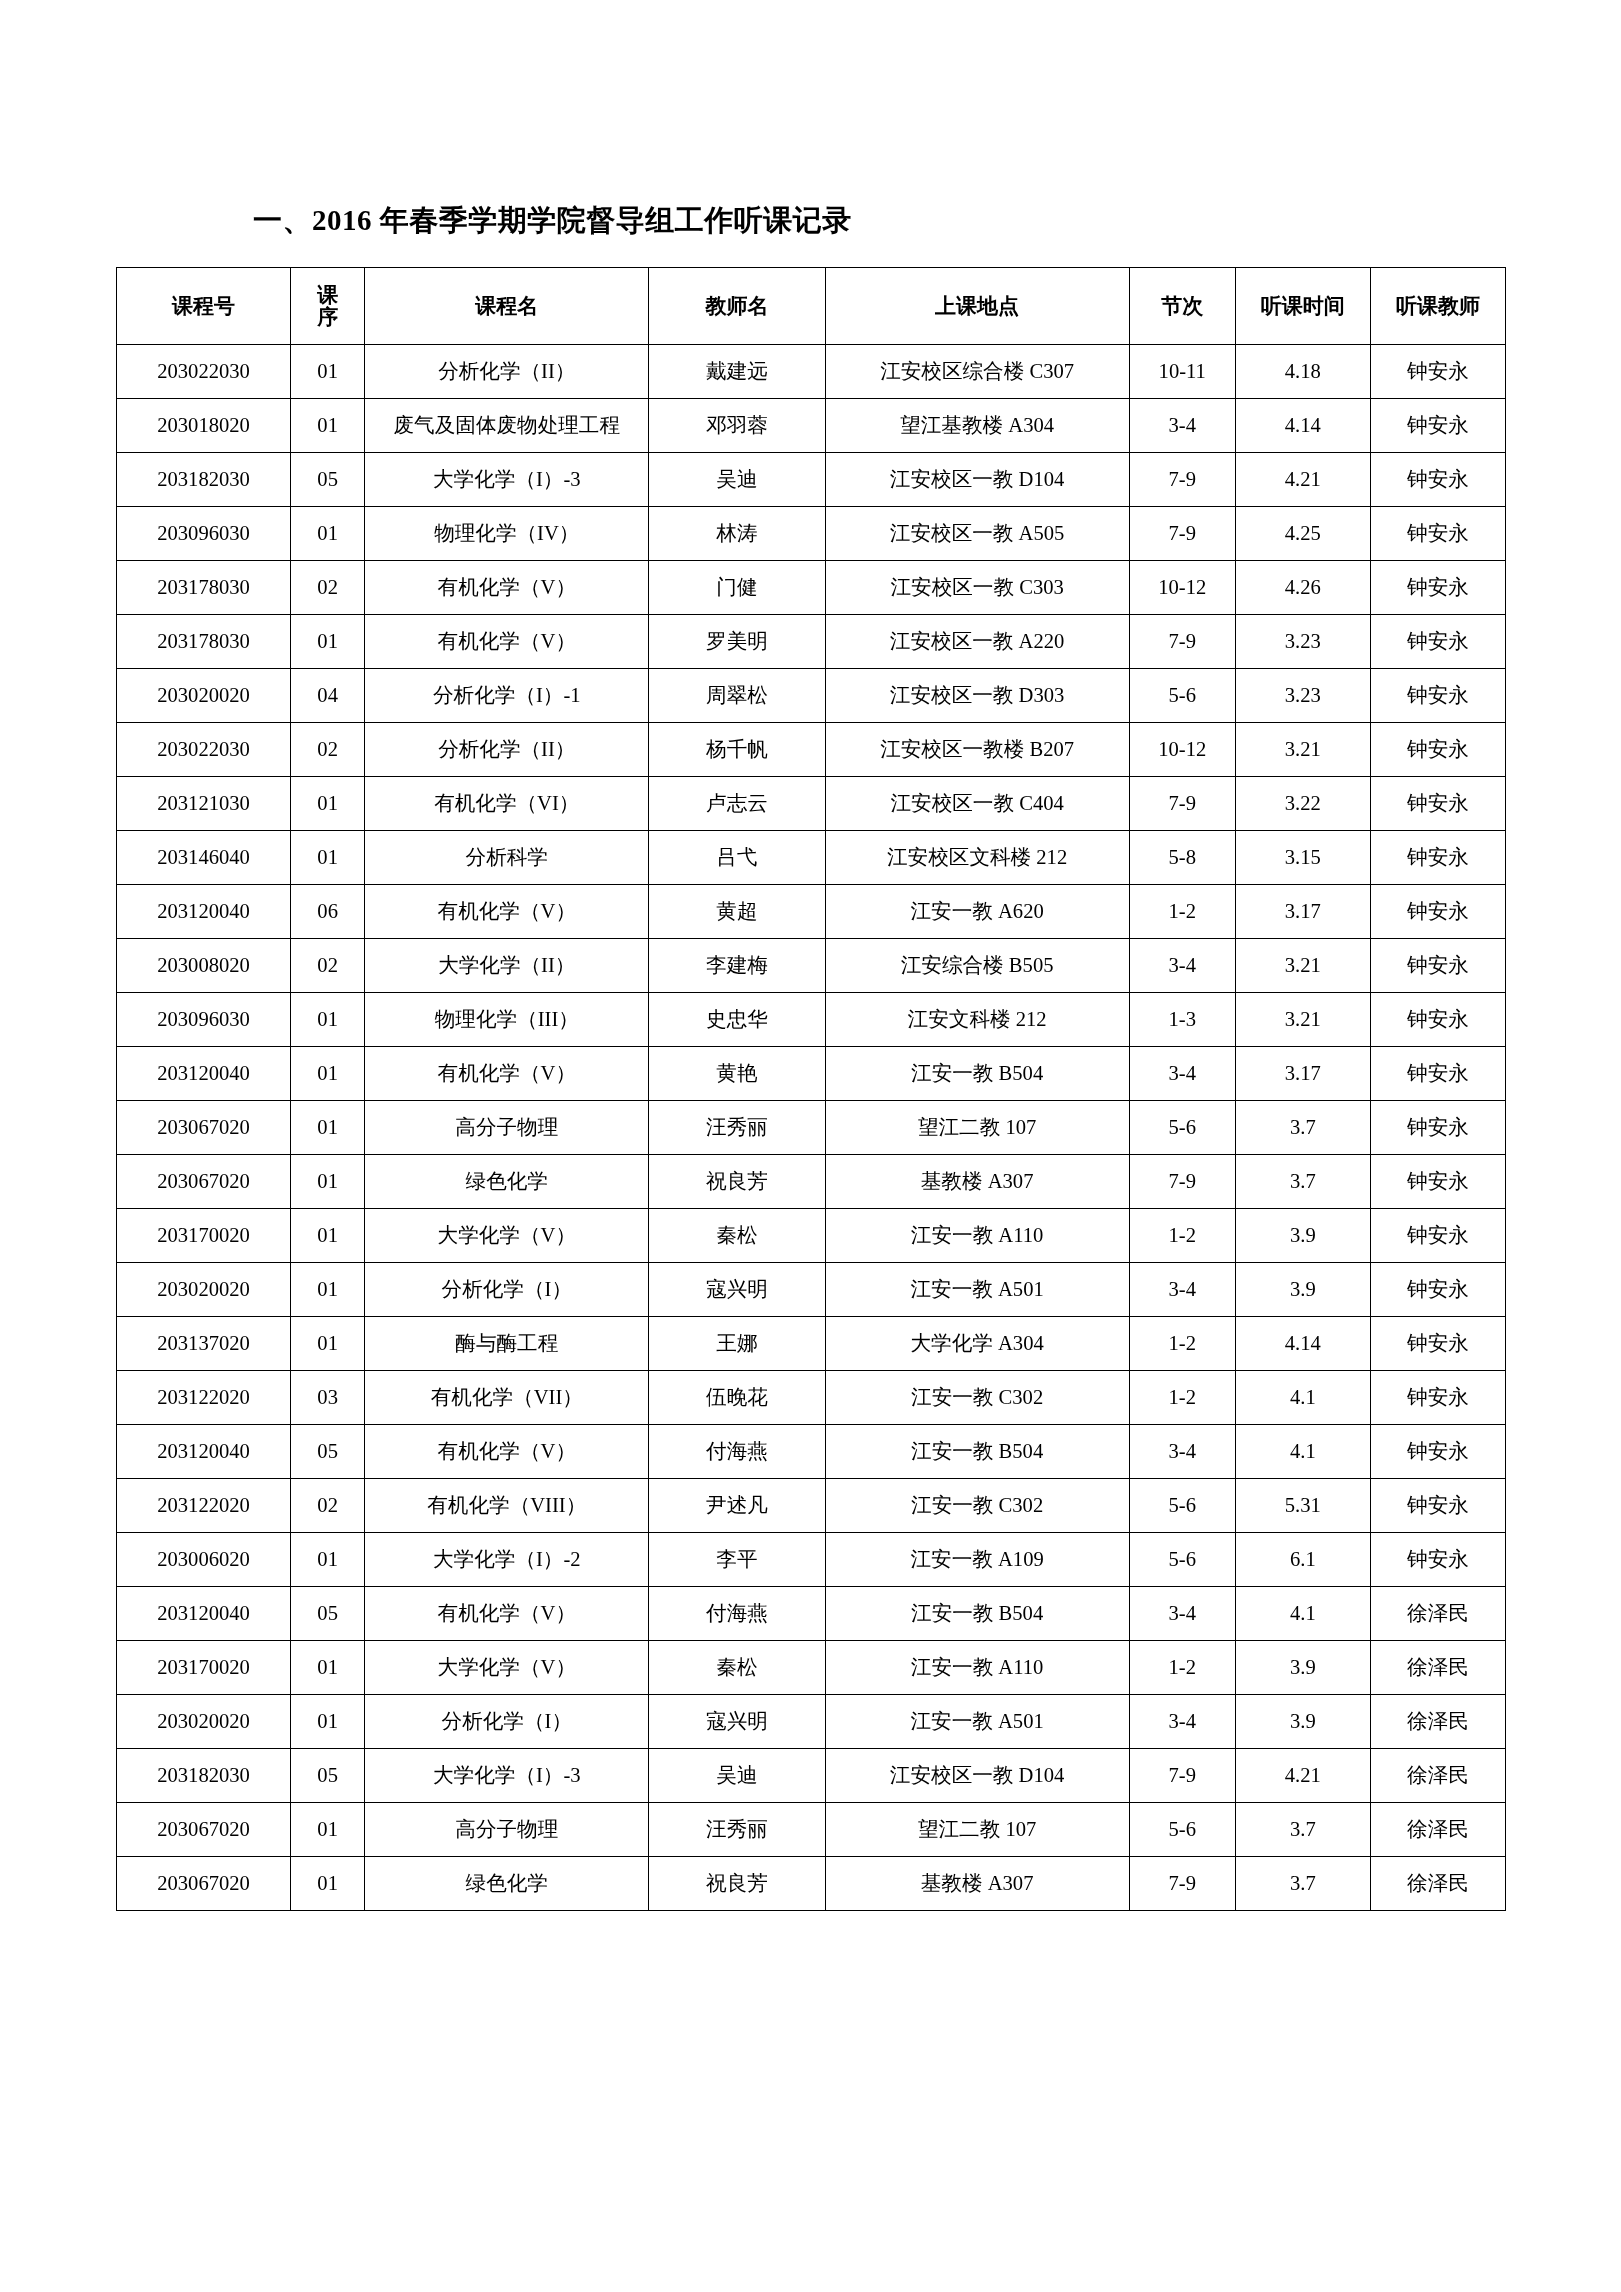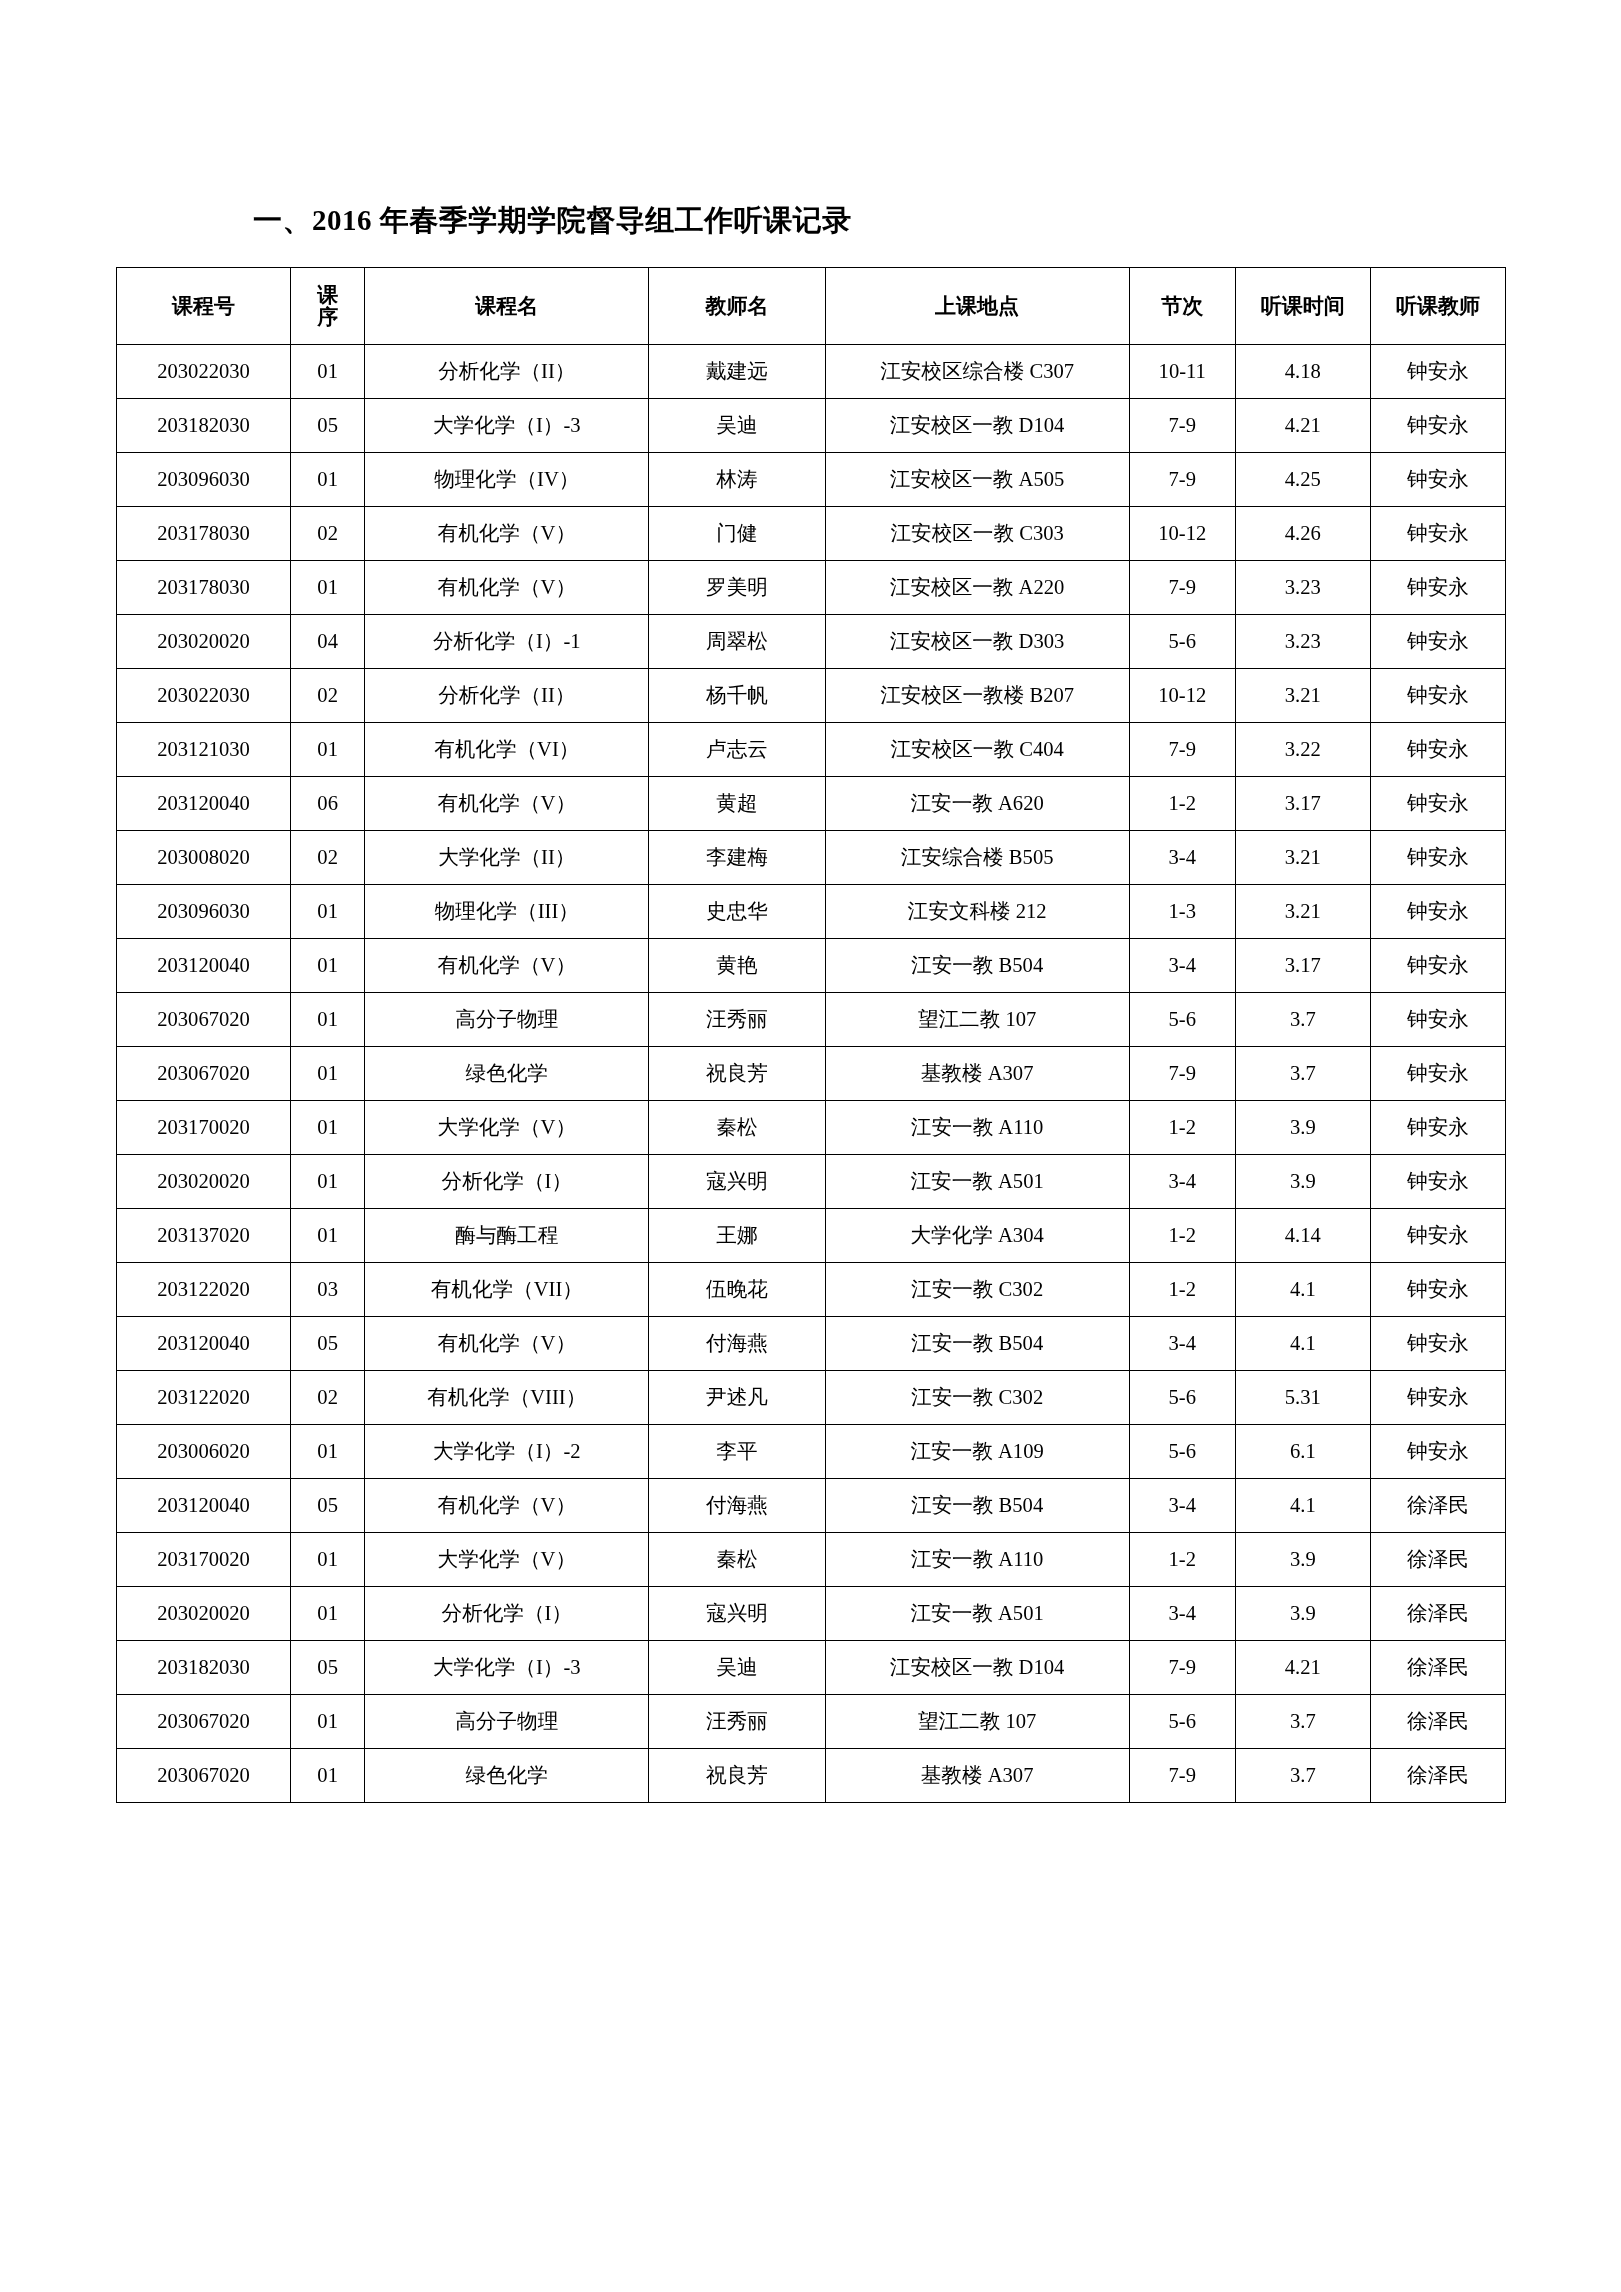--- a/index.html
+++ b/index.html
@@ -110,20 +110,30 @@
             <td>203022030</td>
             <td>01</td>
             <td>分析化学（II）</td>
             <td>戴建远</td>
             <td>江安校区综合楼 C307</td>
             <td>10-11</td>
             <td>4.18</td>
             <td>钟安永</td>
           </tr>
           <tr>
+            <td>203018020</td>
+            <td>01</td>
+            <td>废气及固体废物处理工程</td>
+            <td>邓羽蓉</td>
+            <td>望江基教楼 A304</td>
+            <td>3-4</td>
+            <td>4.14</td>
+            <td>钟安永</td>
+          </tr>
+          <tr>
             <td>203182030</td>
             <td>05</td>
             <td>大学化学（I）-3</td>
             <td>吴迪</td>
             <td>江安校区一教 D104</td>
             <td>7-9</td>
             <td>4.21</td>
             <td>钟安永</td>
           </tr>
           <tr>
@@ -180,20 +190,30 @@
             <td>203121030</td>
             <td>01</td>
             <td>有机化学（VI）</td>
             <td>卢志云</td>
             <td>江安校区一教 C404</td>
             <td>7-9</td>
             <td>3.22</td>
             <td>钟安永</td>
           </tr>
           <tr>
+            <td>203146040</td>
+            <td>01</td>
+            <td>分析科学</td>
+            <td>吕弋</td>
+            <td>江安校区文科楼 212</td>
+            <td>5-8</td>
+            <td>3.15</td>
+            <td>钟安永</td>
+          </tr>
+          <tr>
             <td>203120040</td>
             <td>06</td>
             <td>有机化学（V）</td>
             <td>黄超</td>
             <td>江安一教 A620</td>
             <td>1-2</td>
             <td>3.17</td>
             <td>钟安永</td>
           </tr>
           <tr>

